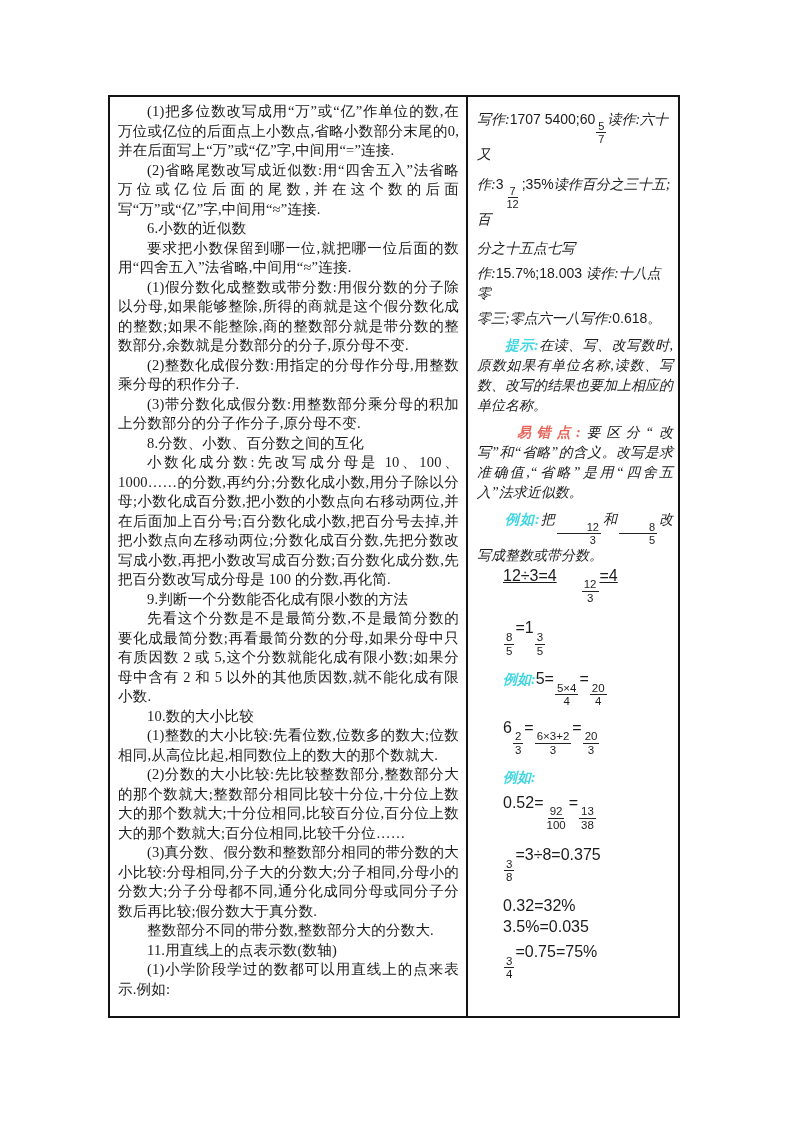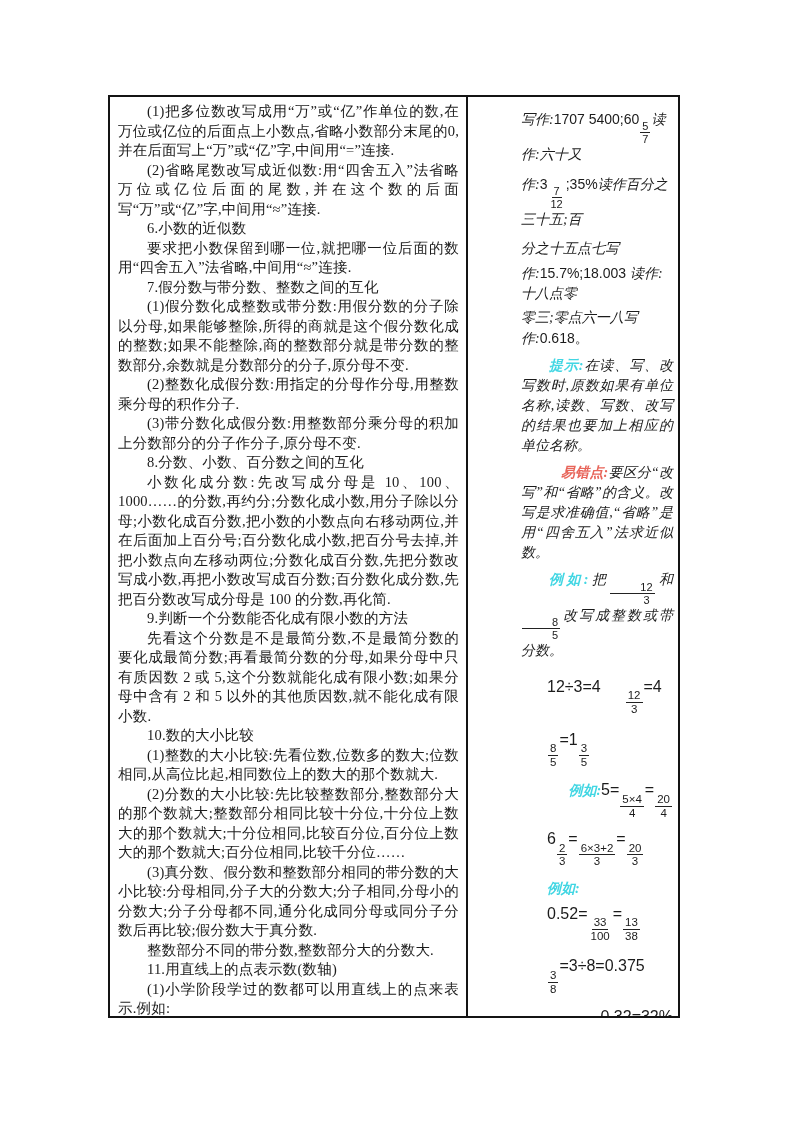--- a/index.html
+++ b/index.html
@@ -2,21 +2,21 @@
 <html><head>
 <meta charset="utf-8">
 <style>
   html,body{margin:0;padding:0;}
   body{
     width:793px;height:1122px;position:relative;background:#ffffff;
     font-family:"Liberation Serif",serif;color:#1b1b1b;
   }
   .sheet{
     position:absolute;left:108px;top:95px;width:568px;height:919px;
-    border:2px solid #141414;background:#fff;display:flex;box-sizing:content-box;gap:44px;
+    border:2px solid #141414;background:#fff;display:flex;box-sizing:content-box;
   }
   
   .col-left{
     width:358px;box-sizing:border-box;border-right:2px solid #141414;
     padding:5px 7px 0 8px;overflow:hidden;
   }
   .col-left p{
     margin:0;text-indent:2em;font-size:14.5px;line-height:19.5px;
     text-align:justify;letter-spacing:0.2px;
   }
@@ -43,35 +43,34 @@
     font-family:"Liberation Sans",sans-serif;margin:0 1px;color:#1b1b1b;
   }
   .frac .fn{border-bottom:1px solid #222;padding:0 2px;}
   .frac .fd{padding:0 2px;}
   .eq{
     font-family:"Liberation Sans",sans-serif;font-size:16px;color:#1b1b1b;
     margin-left:26px;line-height:1.2;
   }
   .eq .frac{font-size:11.5px;vertical-align:-0.65em;}
   .gap{display:inline-block;width:24px;}
-  .mt16{margin-top:16px;}.mt14{margin-top:14px;}.mt12{margin-top:12px;text-align:right;}
+  .mt16{text-decoration:underline;}.mt14{margin-top:14px;}.mt12{margin-top:12px;}
   .mt10{margin-top:10px;}.mt6{margin-top:6px;}.mt2{margin-top:2px;}
   .eq .lbl-cyan{font-size:14px;font-family:"Liberation Serif",serif;}
 </style>
 </head>
 <body>
 
 <div class="sheet">
 
   <div class="col-left">
     <p>(1)把多位数改写成用“万”或“亿”作单位的数,在万位或亿位的后面点上小数点,省略小数部分末尾的0,并在后面写上“万”或“亿”字,中间用“=”连接.</p>
     <p>(2)省略尾数改写成近似数:用“四舍五入”法省略万位或亿位后面的尾数,并在这个数的后面写“万”或“亿”字,中间用“≈”连接.</p>
     <p>6.小数的近似数</p>
     <p>要求把小数保留到哪一位,就把哪一位后面的数用“四舍五入”法省略,中间用“≈”连接.</p>
-    <p>7.假分数与带分数、整数之间的互化</p>
     <p>(1)假分数化成整数或带分数:用假分数的分子除以分母,如果能够整除,所得的商就是这个假分数化成的整数;如果不能整除,商的整数部分就是带分数的整数部分,余数就是分数部分的分子,原分母不变.</p>
     <p>(2)整数化成假分数:用指定的分母作分母,用整数乘分母的积作分子.</p>
     <p>(3)带分数化成假分数:用整数部分乘分母的积加上分数部分的分子作分子,原分母不变.</p>
     <p>8.分数、小数、百分数之间的互化</p>
     <p>小数化成分数:先改写成分母是 10、100、1000……的分数,再约分;分数化成小数,用分子除以分母;小数化成百分数,把小数的小数点向右移动两位,并在后面加上百分号;百分数化成小数,把百分号去掉,并把小数点向左移动两位;分数化成百分数,先把分数改写成小数,再把小数改写成百分数;百分数化成分数,先把百分数改写成分母是 100 的分数,再化简.</p>
     <p>9.判断一个分数能否化成有限小数的方法</p>
     <p>先看这个分数是不是最简分数,不是最简分数的要化成最简分数;再看最简分数的分母,如果分母中只有质因数 2 或 5,这个分数就能化成有限小数;如果分母中含有 2 和 5 以外的其他质因数,就不能化成有限小数.</p>
     <p>10.数的大小比较</p>
     <p>(1)整数的大小比较:先看位数,位数多的数大;位数相同,从高位比起,相同数位上的数大的那个数就大.</p>
     <p>(2)分数的大小比较:先比较整数部分,整数部分大的那个数就大;整数部分相同比较十分位,十分位上数大的那个数就大;十分位相同,比较百分位,百分位上数大的那个数就大;百分位相同,比较千分位……</p>
@@ -162,21 +161,21 @@
           <span class="fd">3</span>
         </span>
     </div>
 
     <div class="eq mt10">
       <span class="lbl-cyan">例如:</span>
     </div>
 
     <div class="eq mt6">
       <span>0.52=</span><span class="frac">
-          <span class="fn">33</span>
+          <span class="fn">92</span>
           <span class="fd">100</span>
         </span><span>=</span><span class="frac">
           <span class="fn">13</span>
           <span class="fd">38</span>
         </span>
     </div>
 
     <div class="eq mt14">
       <span class="frac">
           <span class="fn">3</span>

